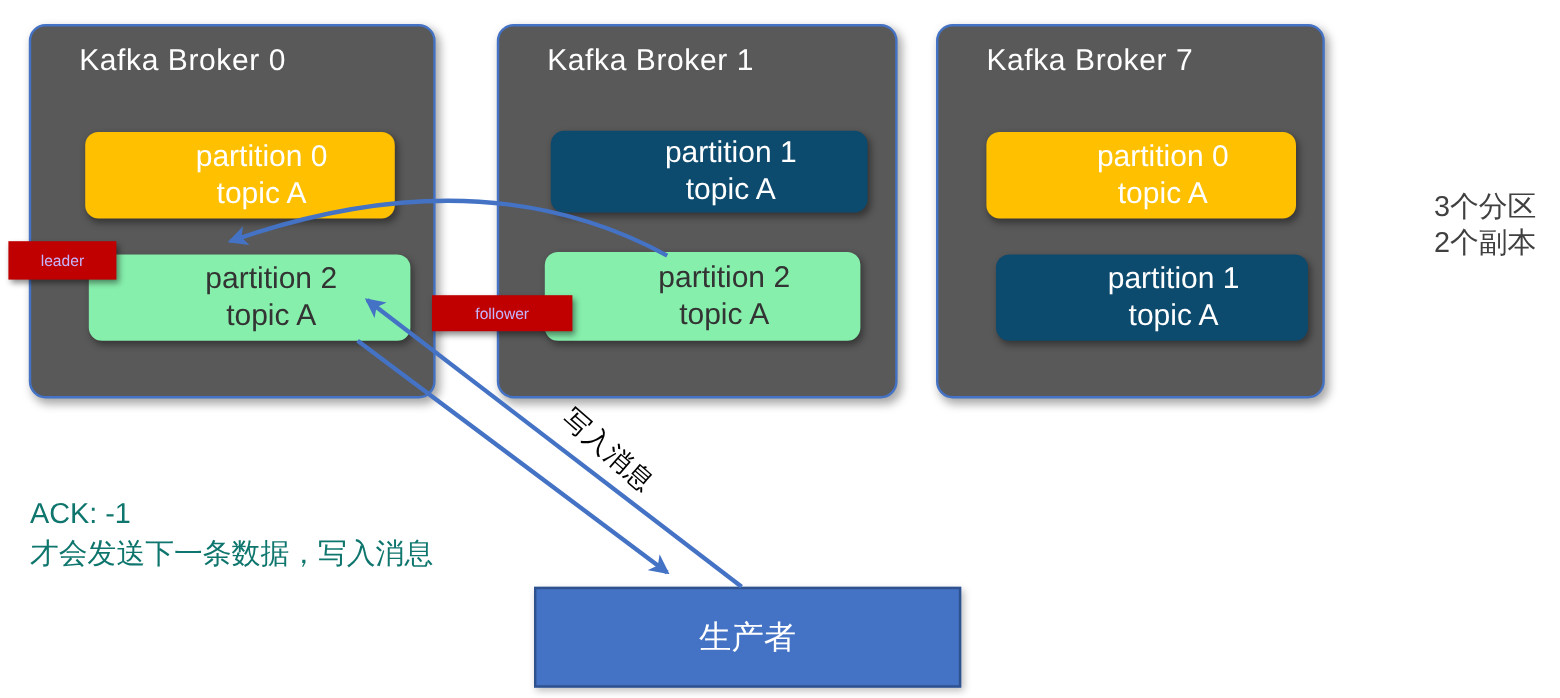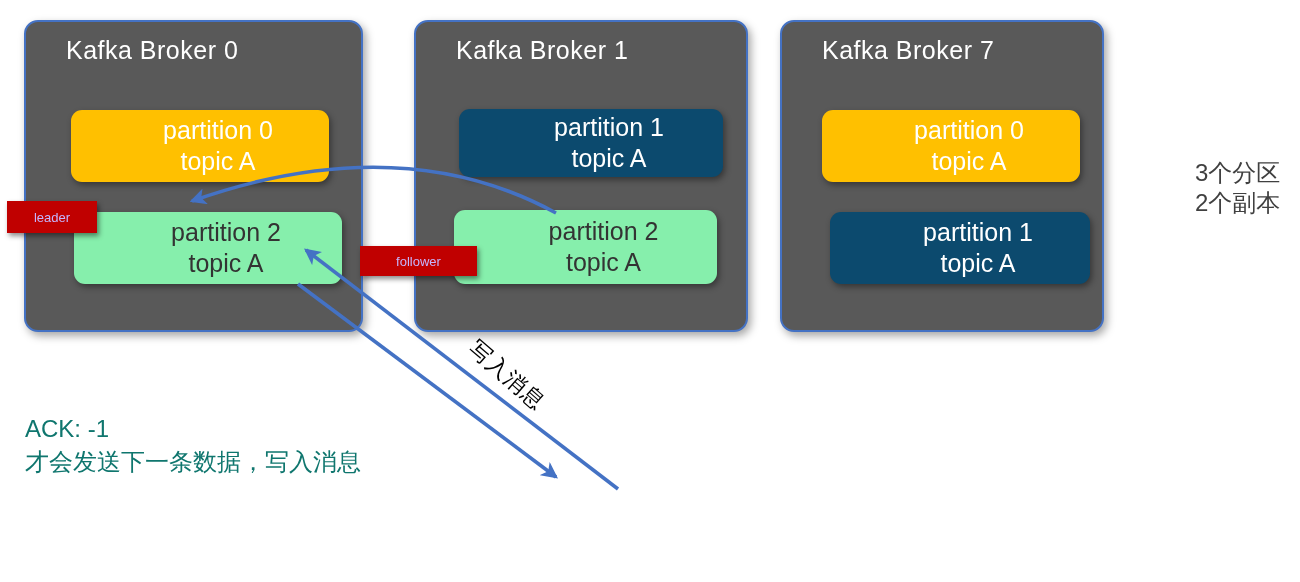--- a/index.html
+++ b/index.html
@@ -106,14 +106,17 @@
   <div class="side-note">
     <div>3个分区</div>
     <div>2个副本</div>
   </div>
 
   <div class="ack-note">
     <div>ACK: -1</div>
     <div>才会发送下一条数据，写入消息</div>
   </div>
 
+  <div class="producer">
+    <span>生产者</span>
+  </div>
 
 </div>
 
 </body></html>

